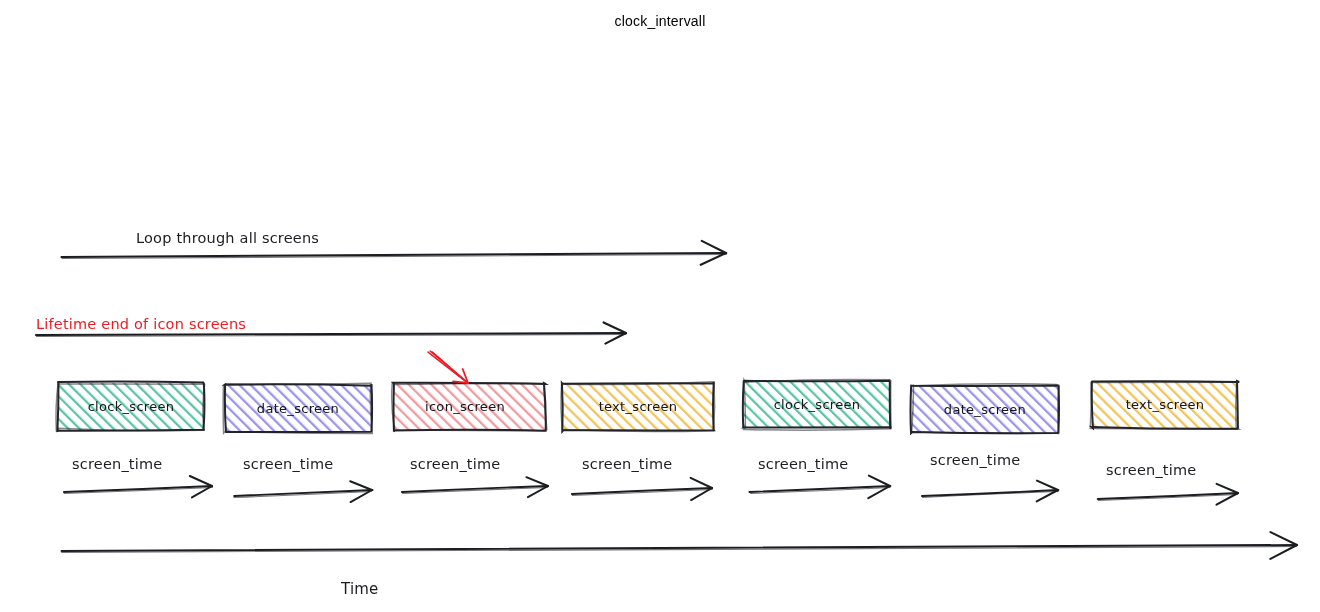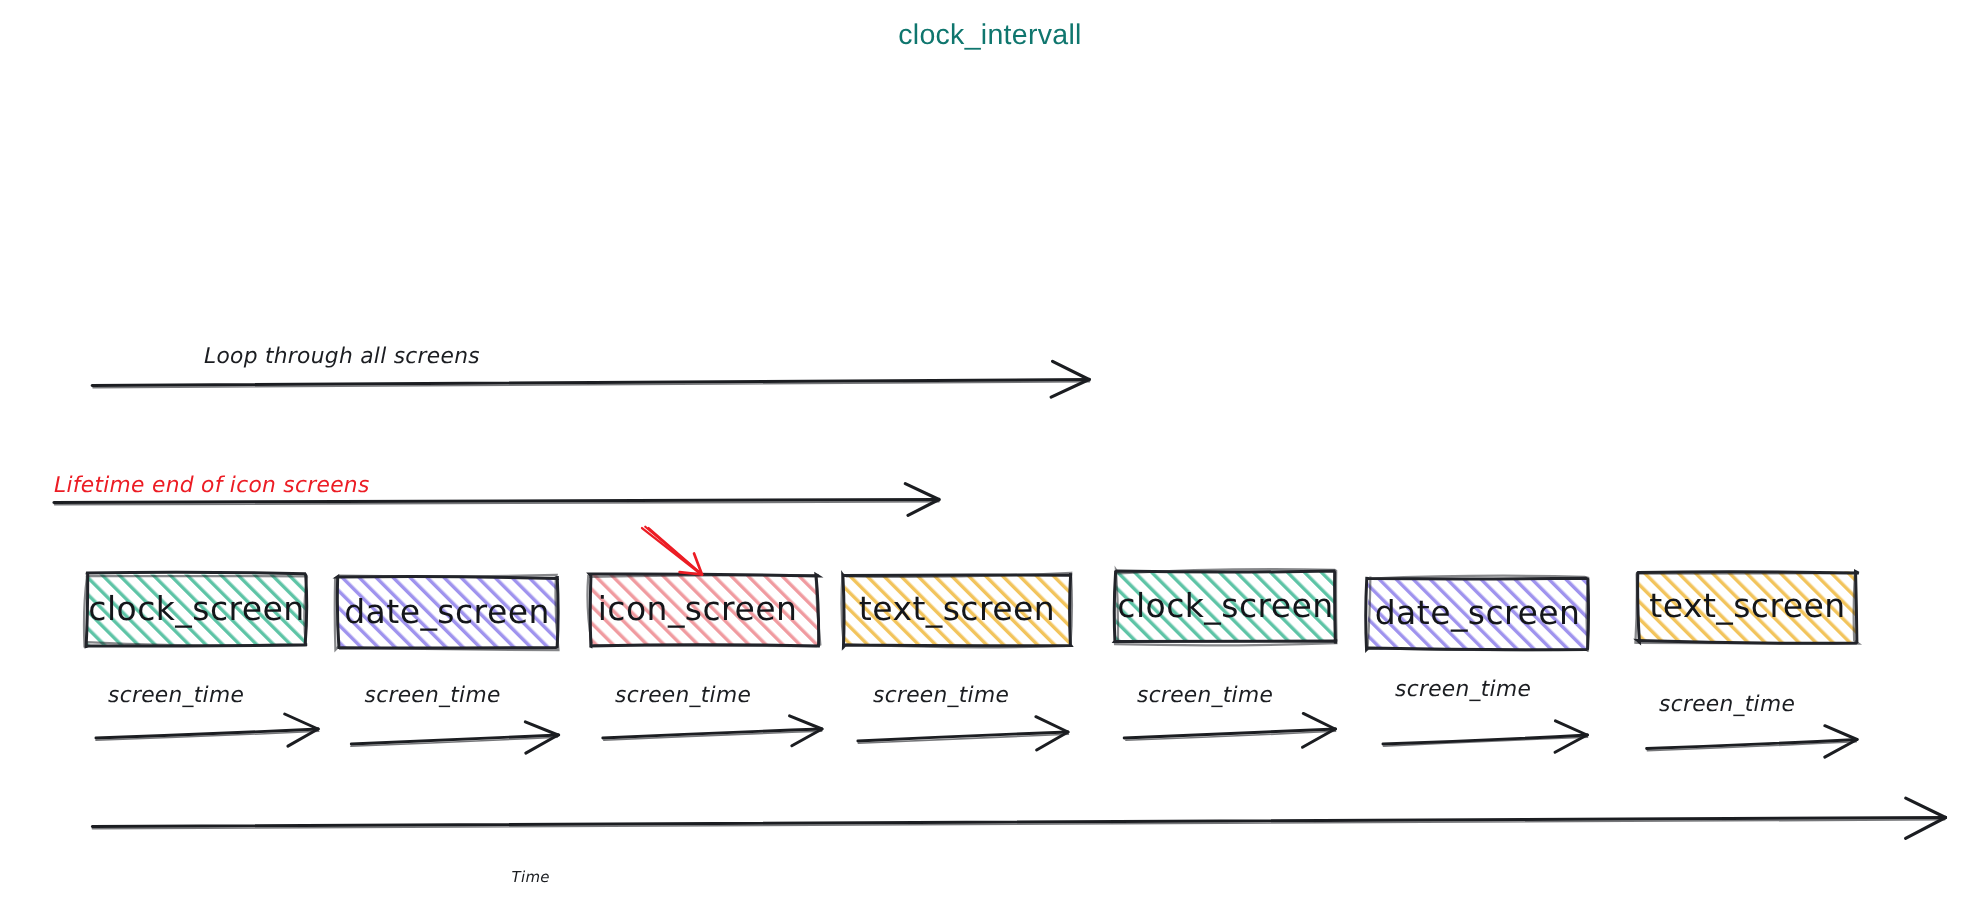--- a/index.html
+++ b/index.html
@@ -25,56 +25,55 @@
     font-weight: 400;
   }
   
   .title {
     position: absolute;
     left: 0;
     top: 13px;
     width: 1320px;
     text-align: center;
     font-family: "Liberation Sans", sans-serif;
-    font-size: 19px;
-    color: #0f766e;
+    font-size: 14px;
+    color: #000000;
     letter-spacing: .2px;
     white-space: nowrap;
   }
   
   .screen-box {
     position: absolute;
     box-sizing: border-box;
   }
   .screen-box .box-label {
     position: absolute;
     left: 0;
     top: 0;
     width: 100%;
     height: 100%;
     display: flex;
     align-items: center;
     justify-content: center;
-    font-size: 22px;
+    font-size: 13px;
     color: #14161a;
     letter-spacing: .3px;
     white-space: nowrap;
     z-index: 3;
   }
   
   .cap {
     position: absolute;
     font-size: 14.5px;
     color: #1b1d21;
     white-space: nowrap;
     letter-spacing: .2px;
-    font-style: italic;
   }
   .cap.red { color: #ec1c24; }
-  .cap.axis-label { font-size: 10px; }
+  .cap.axis-label { font-size: 15px; }
 </style>
 </head>
 <body>
 
 <svg id="canvas" viewBox="0 0 1320 612">
   <defs>
     <pattern id="hatch-clock_screen" patternUnits="userSpaceOnUse" width="8" height="8" patternTransform="rotate(-45)">
       <rect width="8" height="8" fill="#ffffff"></rect>
       <line x1="0" y1="0" x2="0" y2="8" stroke="#5ec4a6" stroke-width="4.6"></line>
     </pattern>

